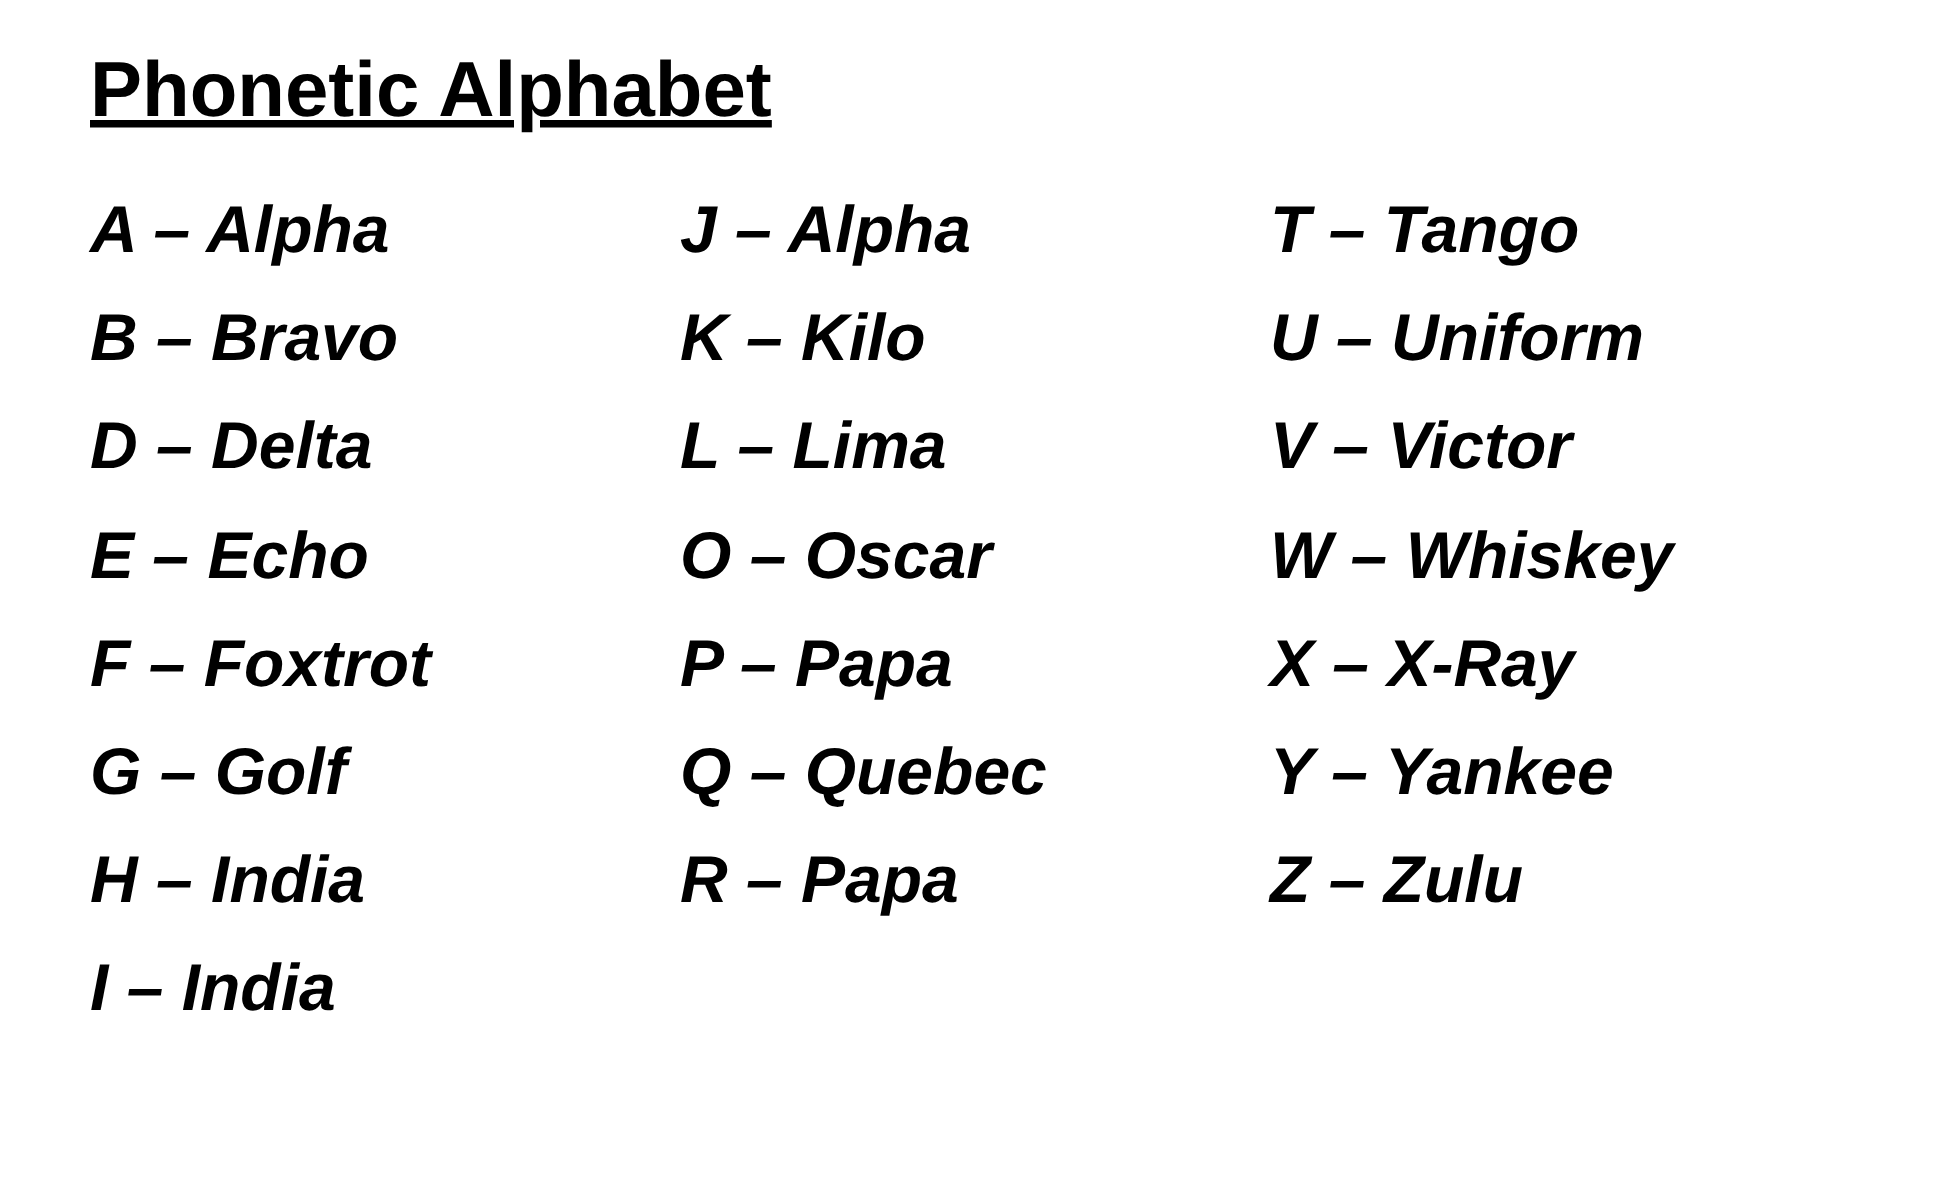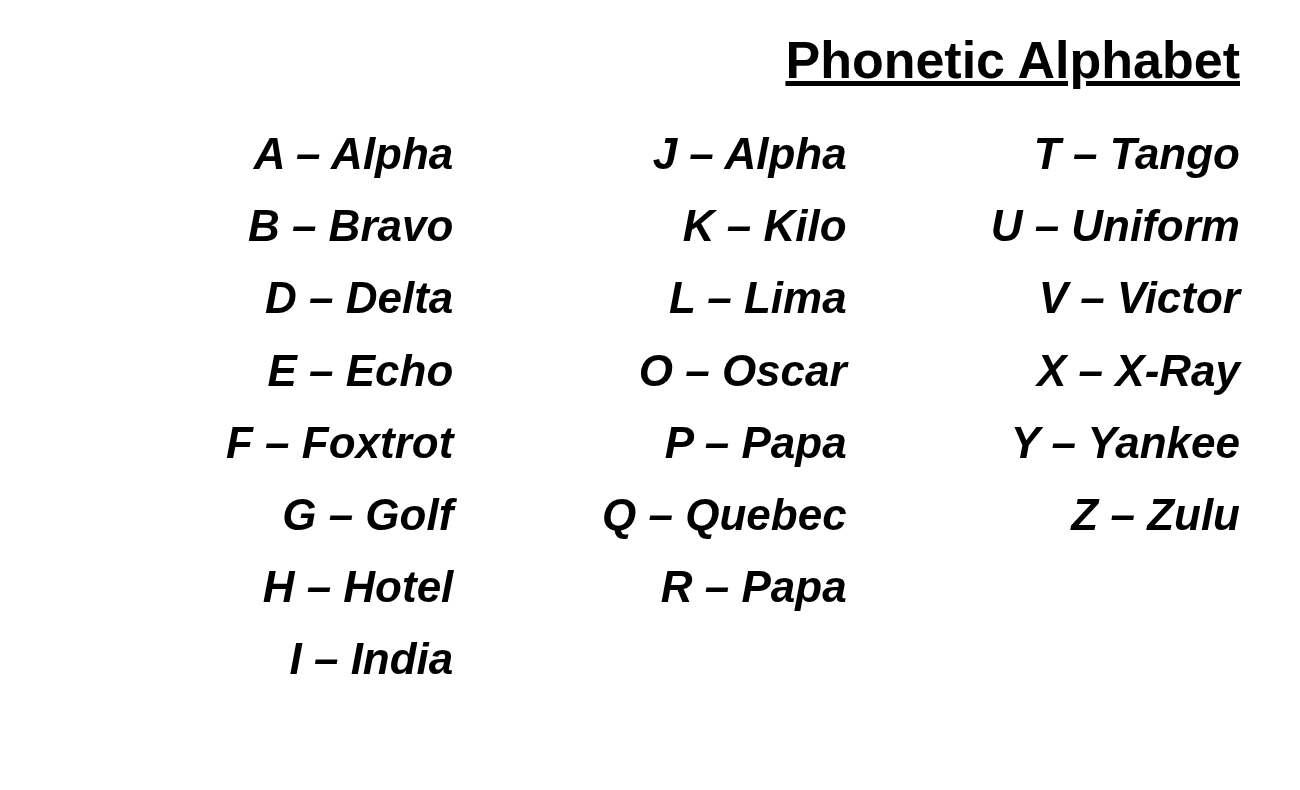--- a/index.html
+++ b/index.html
@@ -15,21 +15,20 @@
       font-family: Arial Black, Arial, sans-serif;
       overflow: hidden;
     }
 
     .page-container {
       width: 1300px;
       height: 790px;
       padding: 30px 60px 30px 60px;
       display: flex;
       flex-direction: column;
-      text-align: right;
     }
 
     .title-container {
       margin-bottom: 28px;
     }
 
     .page-title {
       font-size: 52px;
       font-weight: 900;
       font-style: normal;
@@ -65,37 +64,38 @@
   </div>
   <div class="alphabet-grid">
 
     <div class="alphabet-column">
       <div class="alphabet-item">A – Alpha</div>
       <div class="alphabet-item">B – Bravo</div>
       <div class="alphabet-item">D – Delta</div>
       <div class="alphabet-item">E – Echo</div>
       <div class="alphabet-item">F – Foxtrot</div>
       <div class="alphabet-item">G – Golf</div>
-      <div class="alphabet-item">H – Hotel</div>
+      <div class="alphabet-item">H – India</div>
       <div class="alphabet-item">I – India</div>
     </div>
 
     <div class="alphabet-column">
       <div class="alphabet-item">J – Alpha</div>
       <div class="alphabet-item">K – Kilo</div>
       <div class="alphabet-item">L – Lima</div>
       <div class="alphabet-item">O – Oscar</div>
       <div class="alphabet-item">P – Papa</div>
       <div class="alphabet-item">Q – Quebec</div>
       <div class="alphabet-item">R – Papa</div>
     </div>
 
     <div class="alphabet-column">
       <div class="alphabet-item">T – Tango</div>
       <div class="alphabet-item">U – Uniform</div>
       <div class="alphabet-item">V – Victor</div>
+      <div class="alphabet-item">W – Whiskey</div>
       <div class="alphabet-item">X – X-Ray</div>
       <div class="alphabet-item">Y – Yankee</div>
       <div class="alphabet-item">Z – Zulu</div>
       <div class="alphabet-item"></div>
     </div>
   </div>
 </div>
 
 </body></html>

